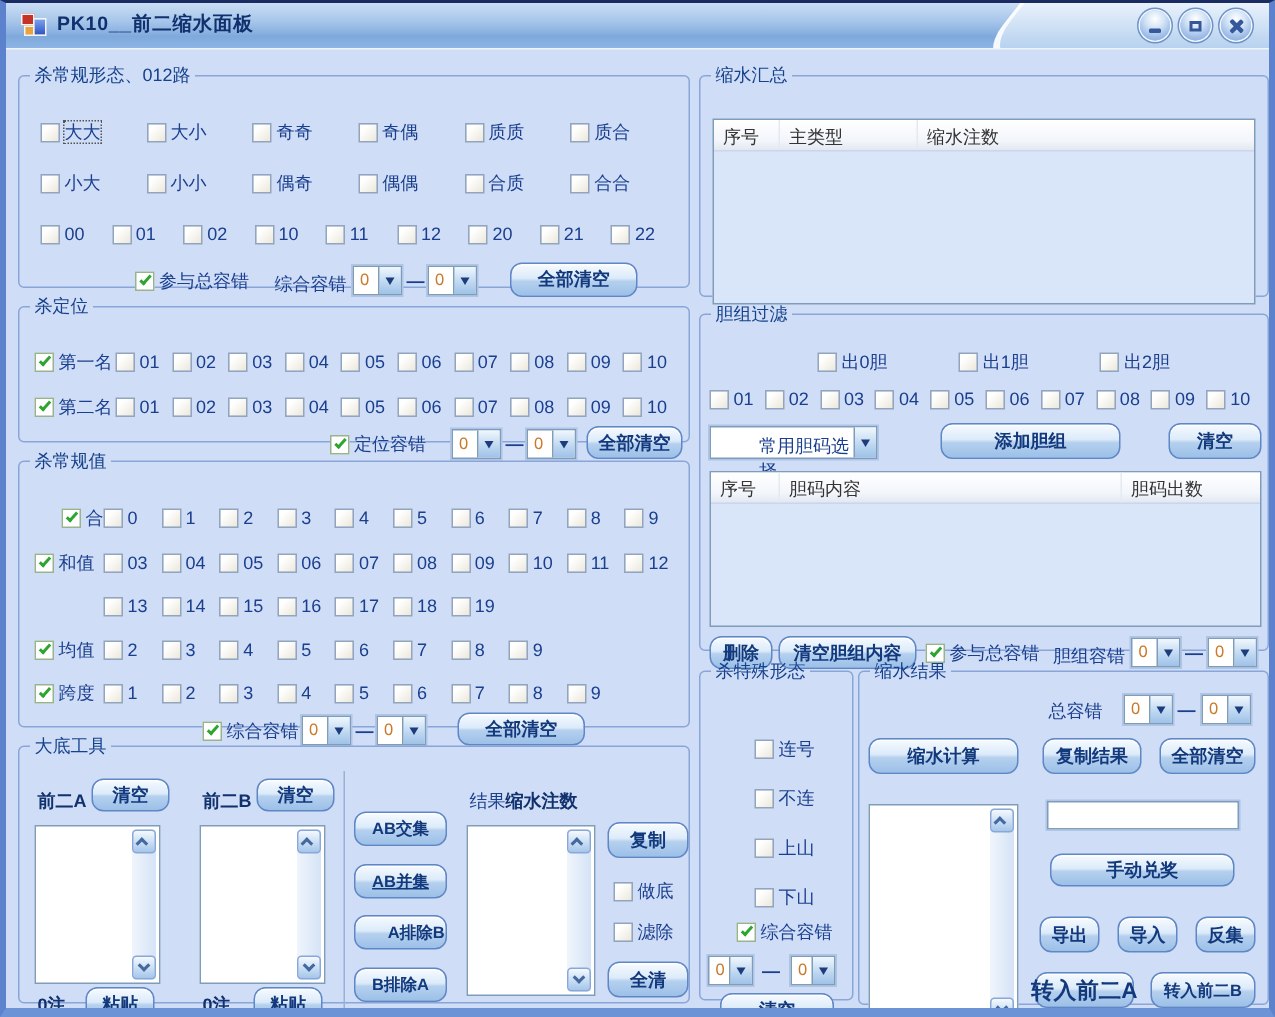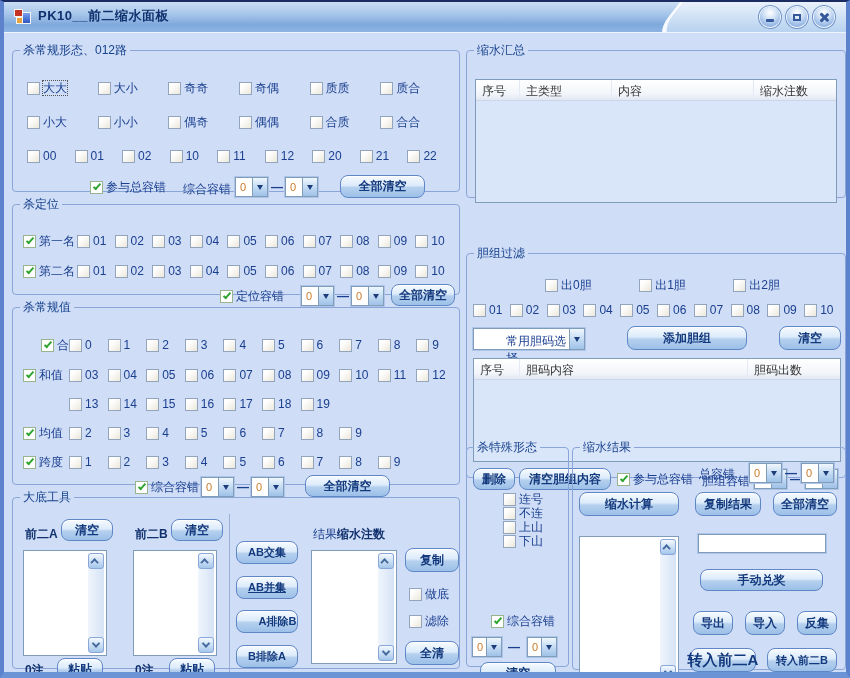--- a/index.html
+++ b/index.html
@@ -54,21 +54,21 @@
     background: linear-gradient(135deg,#ffffff 25%,#ebe7da 100%);
     border: 1px solid #93a5bd; position: relative;
   }
   .cb.checked { background: #fff; border-color: #98b48e; }
   .tick { position: absolute; left: 2px; top: 2px; width: 8px; height: 4px;
     border-left: 2px solid #2ea52e; border-bottom: 2px solid #2ea52e; transform: rotate(-48deg); }
   .cb-lab { line-height: 14px; }
   .row { position: absolute; display: flex; align-items: center; }
   .grid6 > .cb-item { width: 16.66%; } .grid9 > .cb-item { width: 11.11%; align-items: center; } .grid10 > .cb-item { width: 10%; }
   .focus-first > .cb-item:first-child .cb-lab { outline: 1px dotted #555; }
-  .col-list { position: absolute; display: flex; flex-direction: column; }
+  .col-list { position: absolute; display: flex; flex-direction: column; gap: 19px; }
   
   .btn {
     position: absolute; display: flex; align-items: center; justify-content: center;
     background: linear-gradient(180deg,#f6fafe 0%,#dcebfa 45%,#b5d0ee 55%,#9cc0e8 100%);
     border: 1px solid #5f87c6; border-radius: 8px;
     box-shadow: inset 0 1px 0 #ffffff;
     color: #13397d; font-weight: bold; font-size: 12px; cursor: default; white-space: nowrap;
   }
   
   .combo { position: absolute; width: 33px; height: 20px; background: #fff;
@@ -655,28 +655,27 @@
     </span>
     <span class="btn" style="left:392px;top:135px;width:54px;height:24px;text-align:center;">全清</span>
   </fieldset>
 
   <fieldset style="left:462px;top:40px;width:380px;height:156px;">
     <legend>缩水汇总</legend>
     <div class="table" style="left:8px;top:20px;width:362px;height:124px;">
       <div class="thead">
         <span class="th" style="width:44px;">序号</span>
         <span class="th" style="width:92px;">主类型</span>
-        <span class="th" style="flex:1;">内容</span>
         <span class="th" style="width:82px;border-right:none;">缩水注数</span>
       </div>
       <div class="tbody"></div>
     </div>
   </fieldset>
 
-  <fieldset style="left:462px;top:199px;width:380px;height:233px;margin-top:44px;">
+  <fieldset style="left:462px;top:199px;width:380px;height:233px;">
     <legend>胆组过滤</legend>
     <div class="row" style="left:78px;top:16px;width:235px;justify-content:space-between;">
         <span class="cb-item">
           <span class="cb"></span>
           <span class="cb-lab">出0胆</span>
         </span>
         <span class="cb-item">
           <span class="cb"></span>
           <span class="cb-lab">出1胆</span>
         </span>

